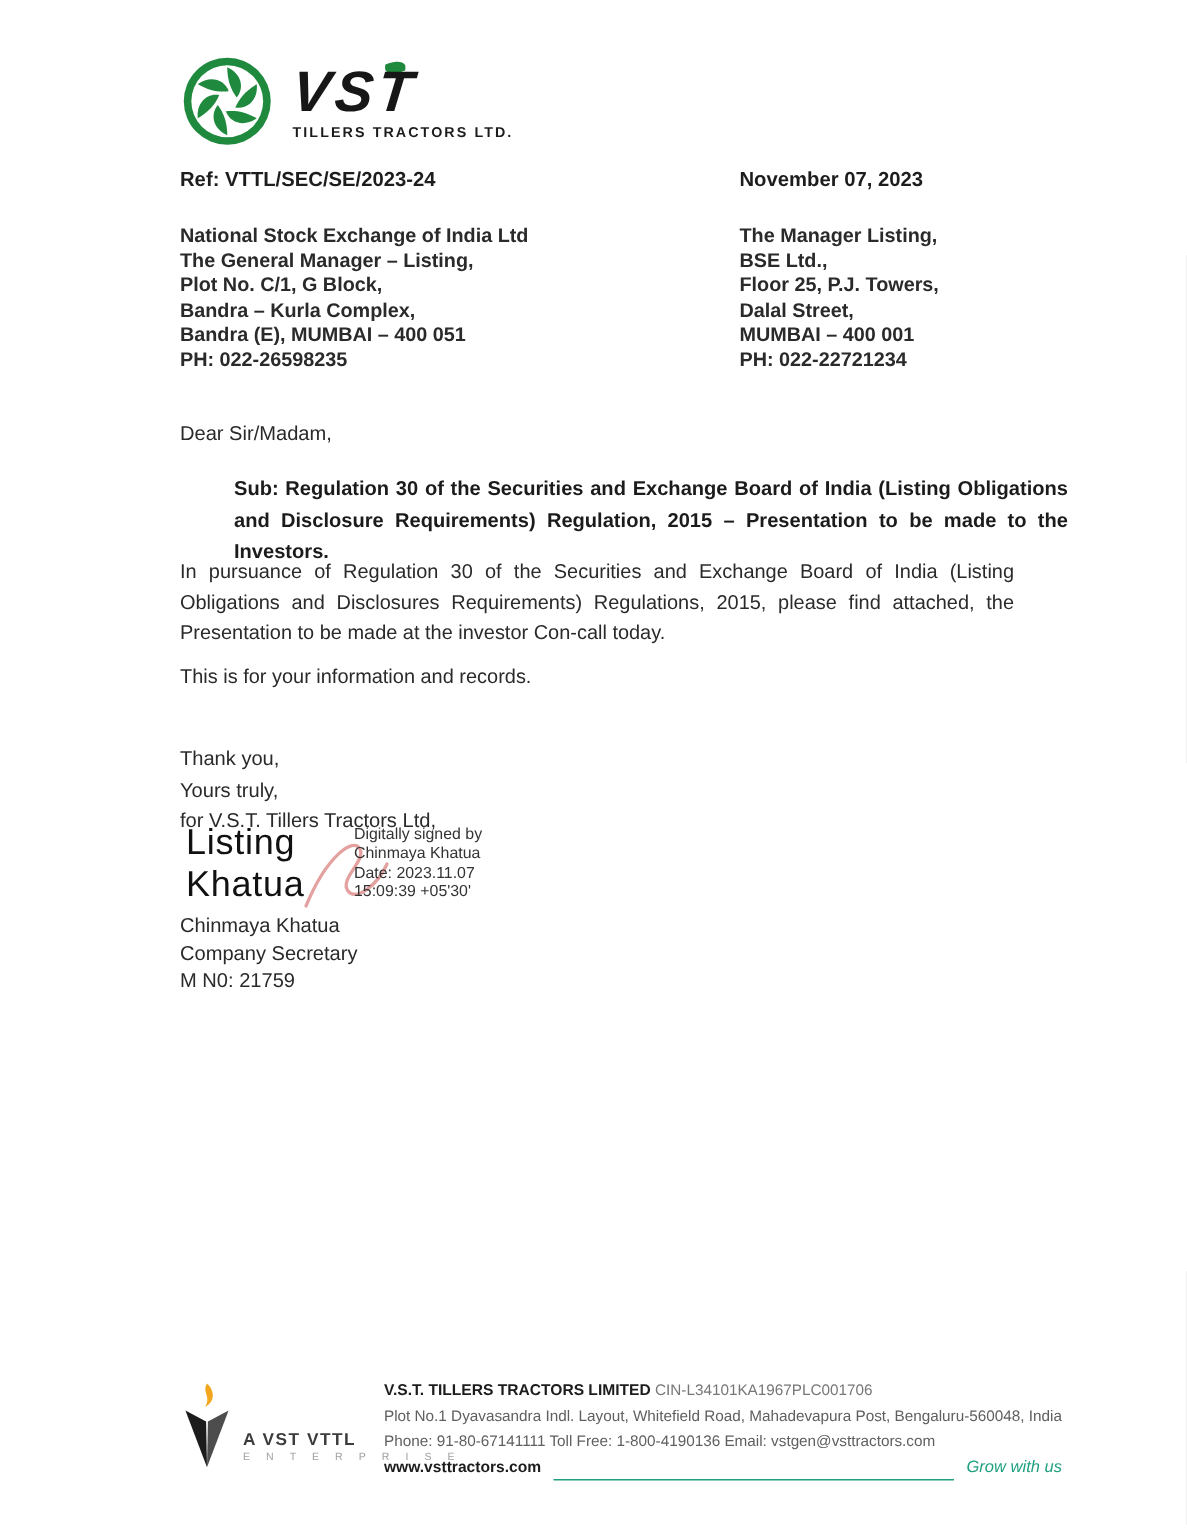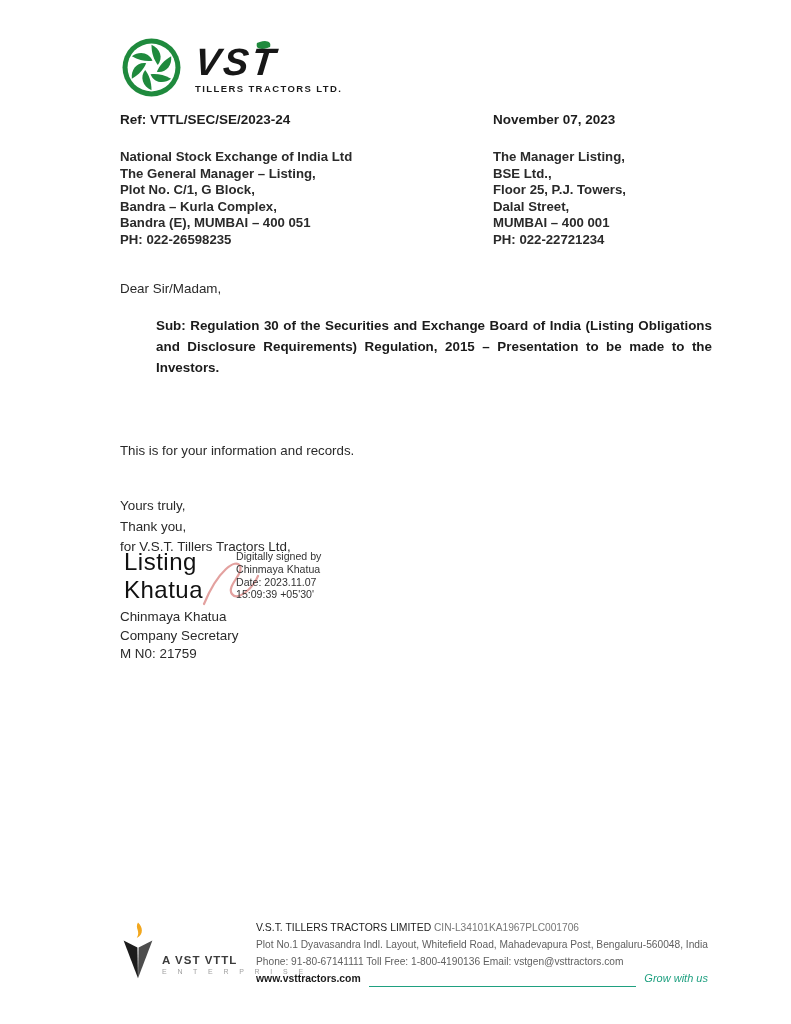--- a/index.html
+++ b/index.html
@@ -72,21 +72,21 @@
 
   
   .footer { position: absolute; left: 120px; top: 911px; width: 556px; display: flex; gap: 18px; }
   .group-logo { display: flex; align-items: flex-end; gap: 6px; width: 118px; flex: 0 0 auto; padding-bottom: 6px; }
   .torch { flex: 0 0 auto; }
   .group-text { padding-bottom: 6px; }
   .group-name { font-size: 11.5px; letter-spacing: 1px; color: #3c3c3c; font-weight: 600; white-space: nowrap; }
   .group-sub { font-size: 7px; letter-spacing: 4.4px; color: #a0a0a0; margin-top: 2px; white-space: nowrap; }
   .footer-info { flex: 1; padding-top: 8px; font-size: 10.2px; color: #5f5f5f; }
   .footer-info .line { line-height: 17px; white-space: nowrap; }
-  .company-name { font-weight: 400; color: #1c1c1c; font-size: 10.4px; text-align: right; }
+  .company-name { font-weight: 700; color: #1c1c1c; font-size: 10.4px; text-align: right; }
   .cin { color: #777; }
   .website-row { display: flex; align-items: flex-end; }
   .website { font-weight: 700; color: #1c1c1c; font-size: 10.4px; }
   .green-rule { flex: 1; height: 1.5px; background: #1fa080; margin: 0 8px; }
   .tagline { color: #1fa080; font-style: italic; font-size: 11px; white-space: nowrap; }
 </style>
 </head>
 <body>
 
 <div class="page">
@@ -131,25 +131,26 @@
       <div class="addr-line">BSE Ltd.,</div>
       <div class="addr-line">Floor 25, P.J. Towers,</div>
       <div class="addr-line">Dalal Street,</div>
       <div class="addr-line">MUMBAI – 400 001</div>
       <div class="addr-line">PH: 022-22721234</div>
     </div>
   </div>
 
   <p class="salutation">Dear Sir/Madam,</p>
   <p class="subject">Sub: Regulation 30 of the Securities and Exchange Board of India (Listing Obligations and Disclosure Requirements) Regulation, 2015 – Presentation to be made to the Investors.</p>
+  <p class="para para1">In pursuance of Regulation 30 of the Securities and Exchange Board of India (Listing Obligations and Disclosures Requirements) Regulations, 2015, please find attached, the Presentation to be made at the investor Con-call today.</p>
   <p class="para para2">This is for your information and records.</p>
 
   <div class="closing">
+    <div>Thank you,</div>
     <div>Yours truly,</div>
-    <div>Thank you,</div>
     <div>for V.S.T. Tillers Tractors Ltd,</div>
   </div>
 
   <div class="sig-block">
     <div class="sig-name">
       <div>Listing</div>
       <div>Khatua</div>
     </div>
     <svg class="sig-flourish" viewBox="0 0 70 56" aria-hidden="true">
       <path d="M8 52 C 22 18, 40 6, 44 14 C 48 22, 30 34, 36 42 C 41 49, 56 38, 62 24" fill="none" stroke="#d9827f" stroke-width="2.2" stroke-linecap="round" opacity="0.75"></path>

